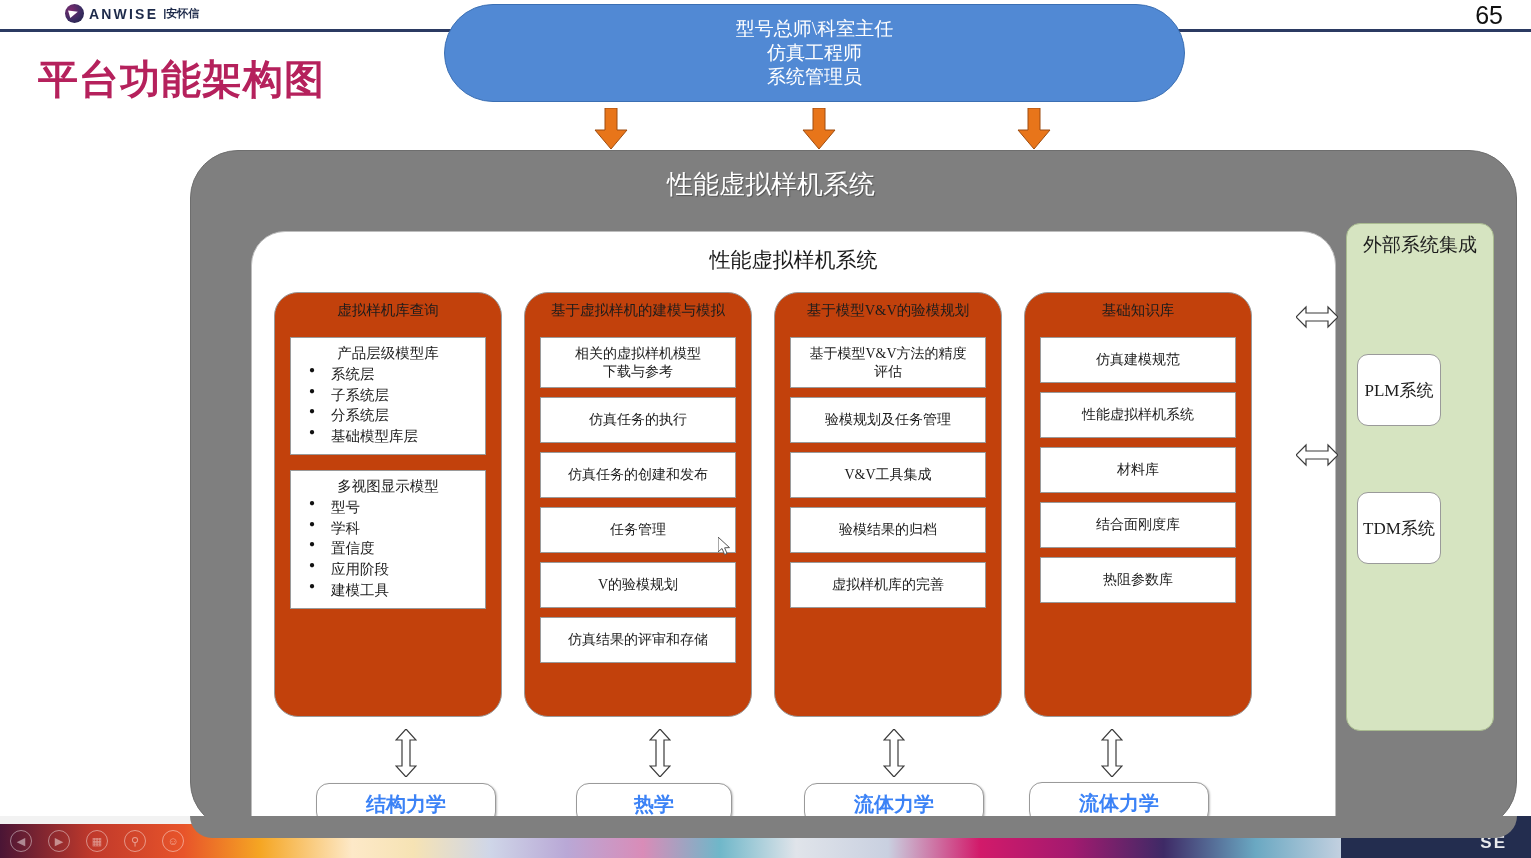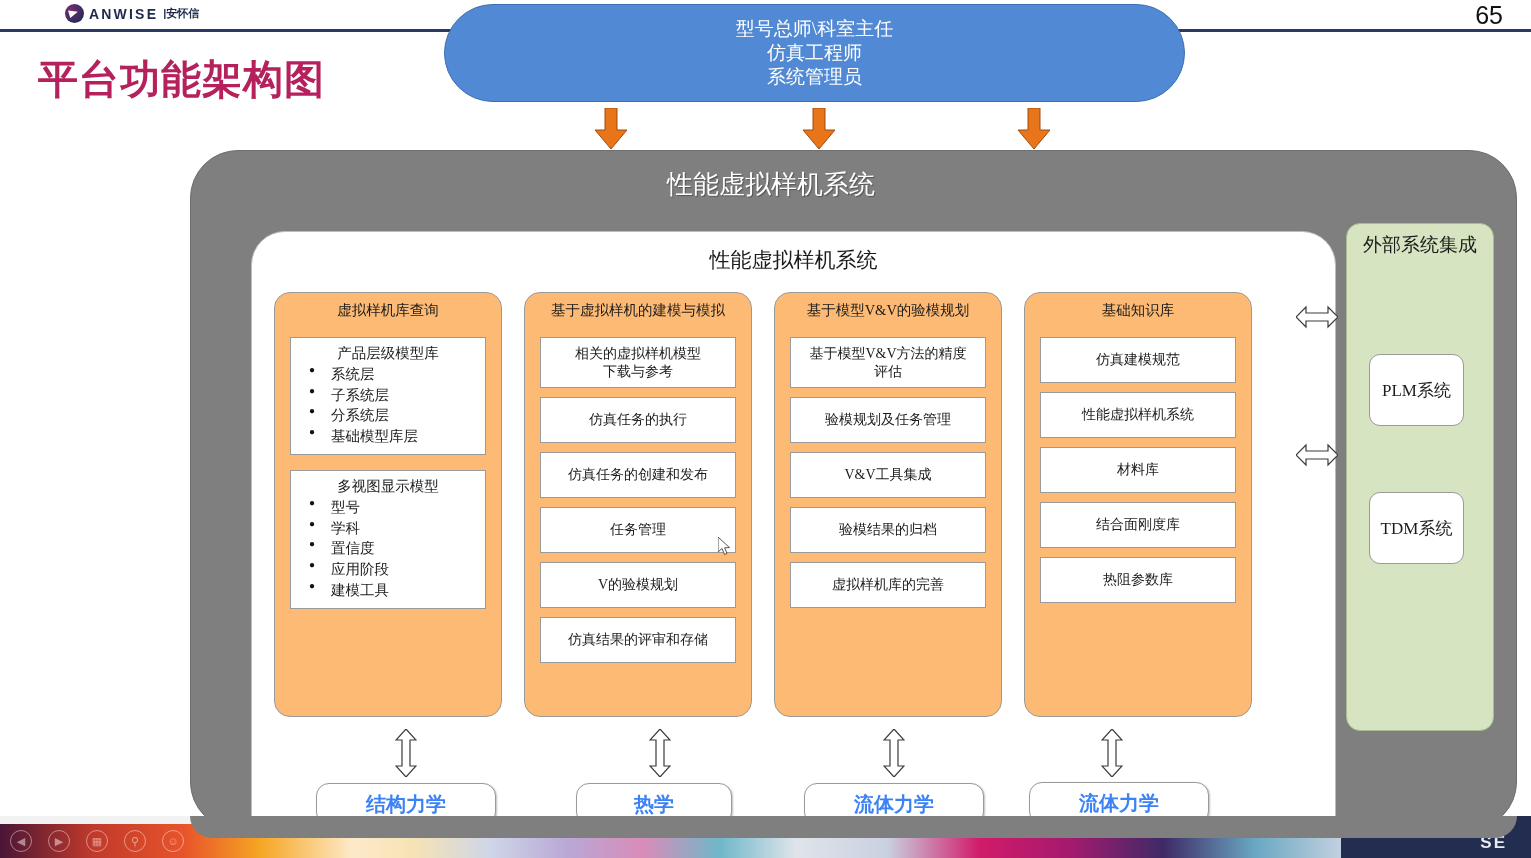--- a/index.html
+++ b/index.html
@@ -82,21 +82,21 @@
     background:#ffffff; border:1px solid #bdbdbd; border-radius:34px;
   }
   #white-panel-title {
     position:absolute; left:0; top:14px; width:100%;
     text-align:center; font-size:21px; color:#1c1c1c;
   }
 
   
   .feature-col {
     position:absolute; top:60px; width:228px; height:425px;
-    background:#fdba74; border:1px solid #9a9a9a; border-radius:16px;
+    background:#c2410c; border:1px solid #9a9a9a; border-radius:24px;
   }
   .col-title {
     position:absolute; top:8px; left:0; width:100%;
     text-align:center; font-size:14.5px; color:#1c1c1c; white-space:nowrap;
   }
   .col-body { position:absolute; top:44px; left:15px; right:15px; }
 
   .feat-box {
     border:1px solid #9a9a9a; background:#ffffff;
     margin-bottom:9px; padding:7px 3px;
@@ -121,21 +121,21 @@
   
   #external-panel {
     position:absolute; left:1155px; top:72px; width:148px; height:508px;
     background:#D6E4C1; border:1px solid #a9bb90; border-radius:14px;
   }
   #external-title {
     position:absolute; left:0; top:8px; width:100%;
     text-align:center; font-size:19px; color:#1c1c1c; white-space:nowrap;
   }
   .ext-box {
-    position:absolute; left:22px; width:95px; height:72px;
+    position:absolute; left:10px; width:84px; height:72px;
     background:#ffffff; border:1px solid #9a9a9a; border-radius:11px;
     display:flex; align-items:center; justify-content:center;
     font-size:17px; color:#1c1c1c;
   }
   #ext-box-0 { top:130px; }
   #ext-box-1 { top:268px; }
 
   .lr-arrow { position:absolute; width:42px; height:26px; }
   #lr-arrow-0 { left:1105px; top:153px; }
   #lr-arrow-1 { left:1105px; top:291px; }

